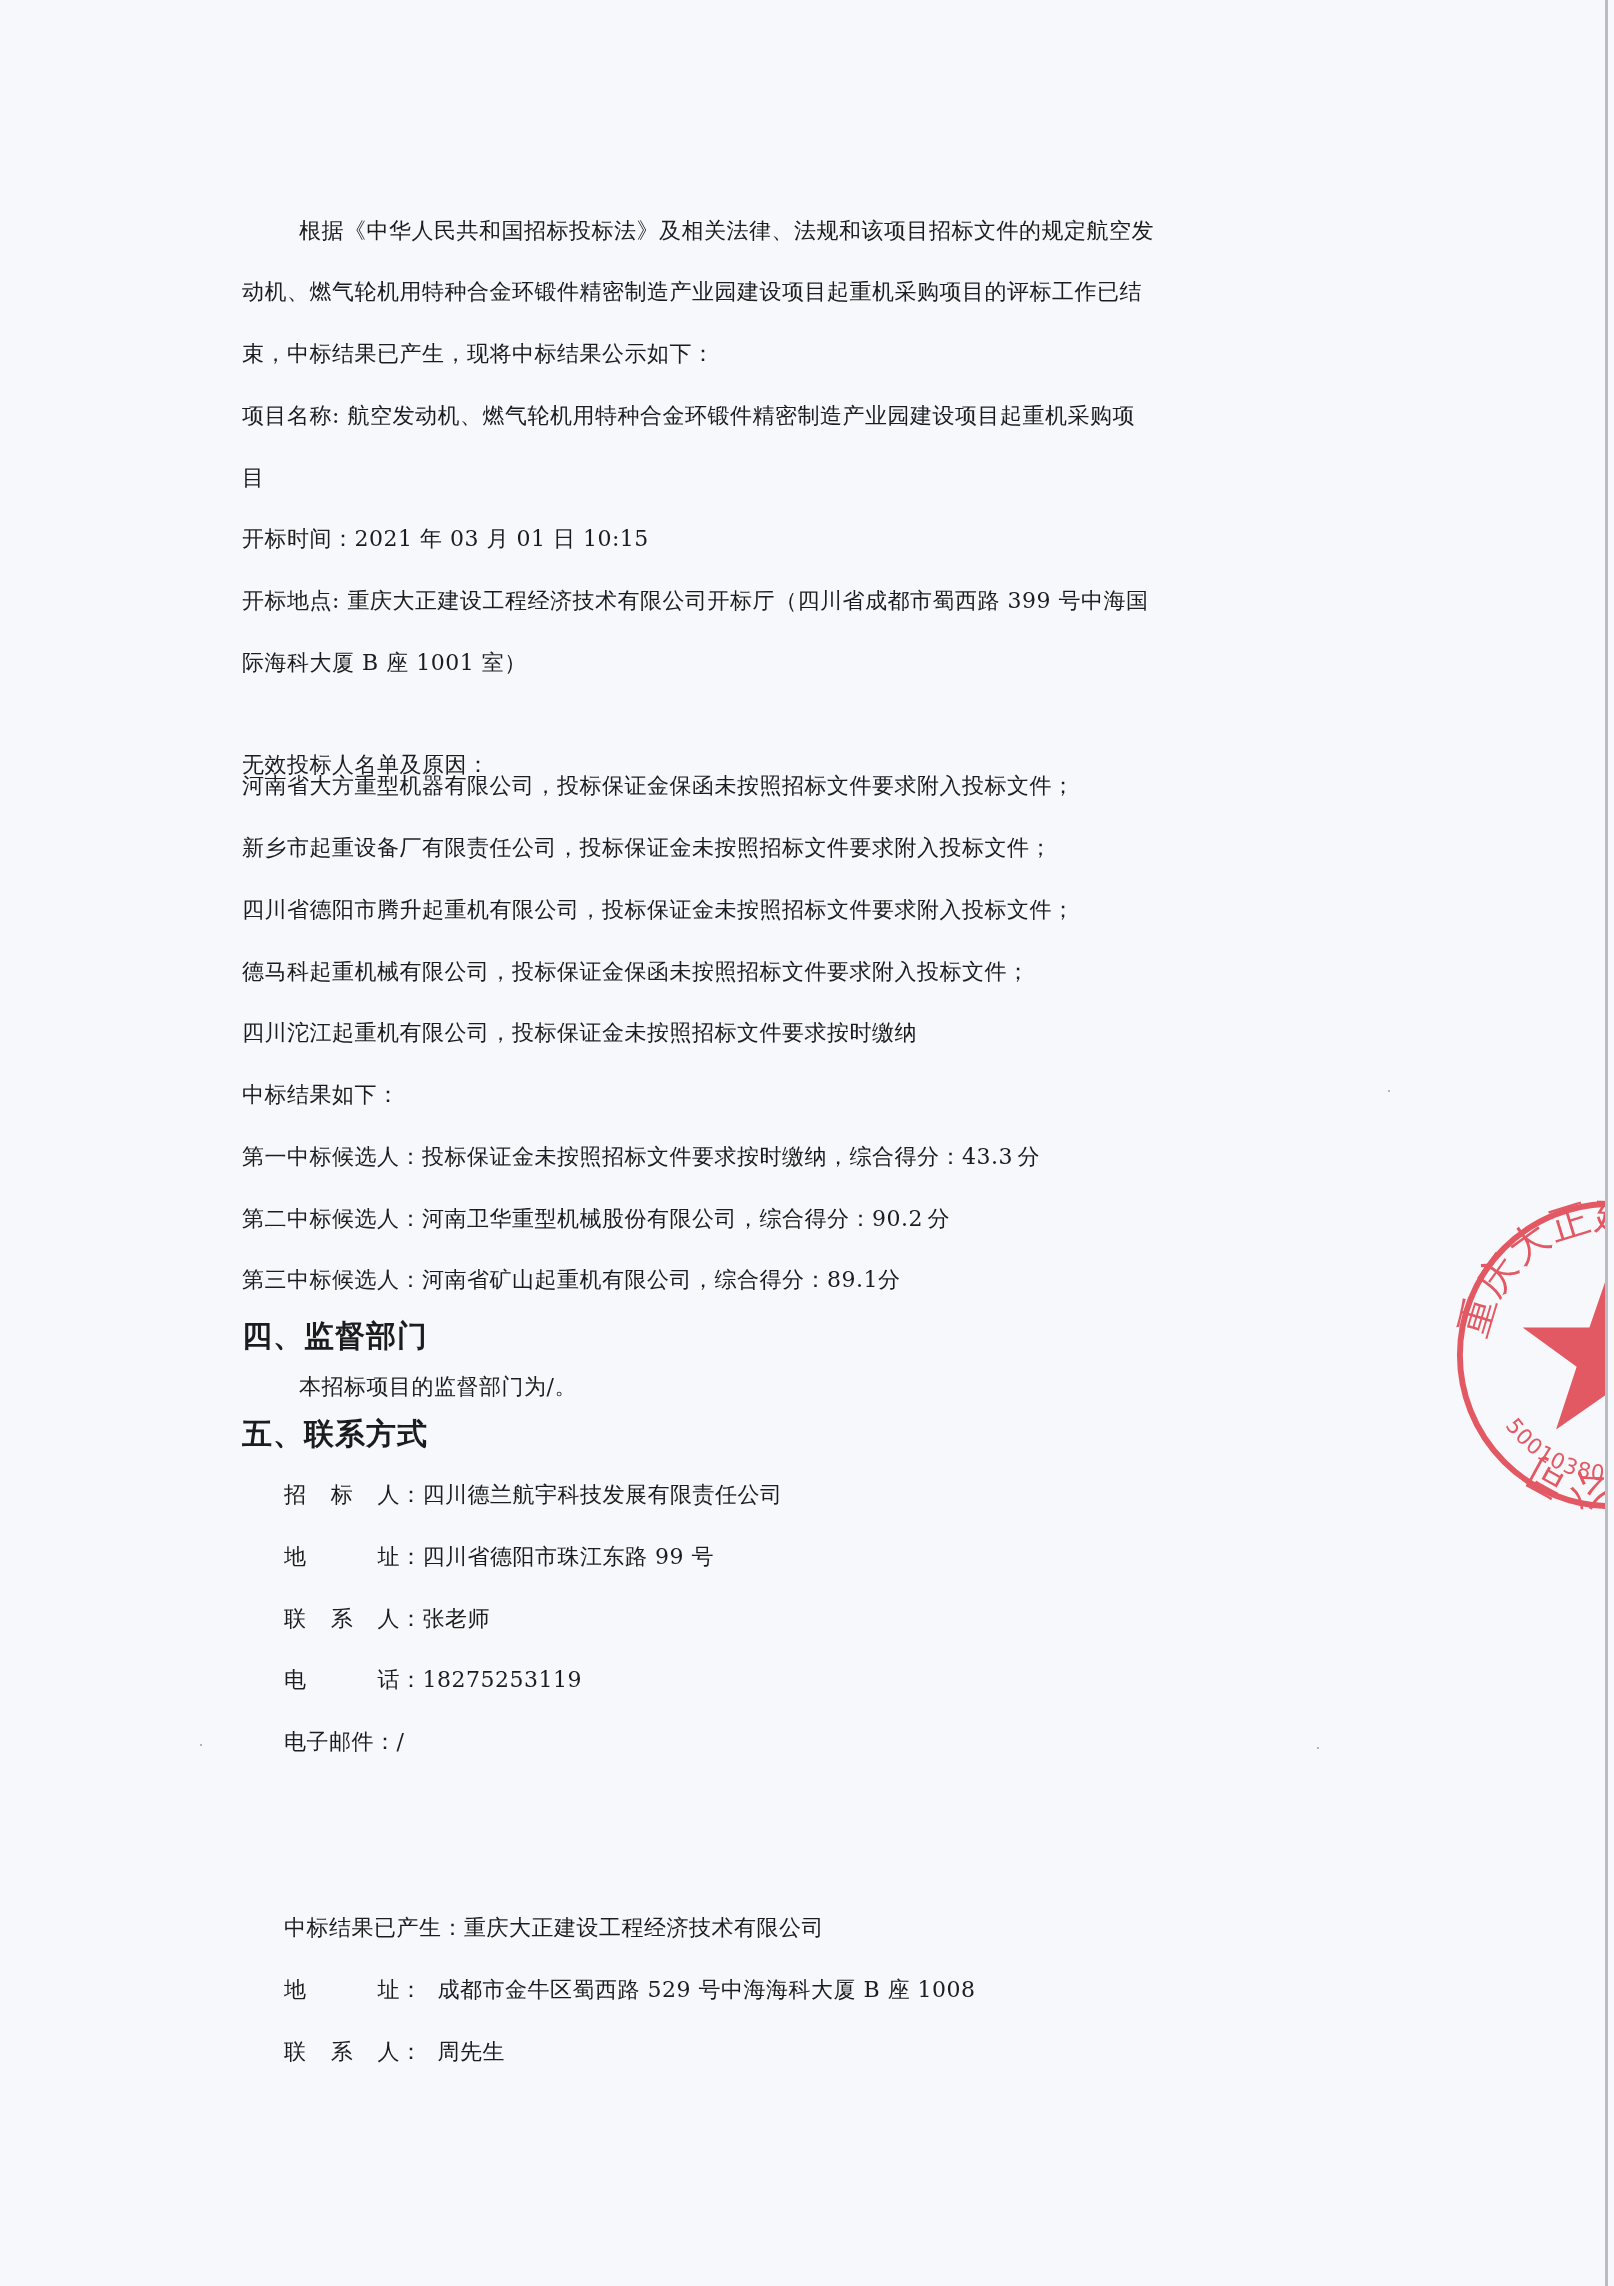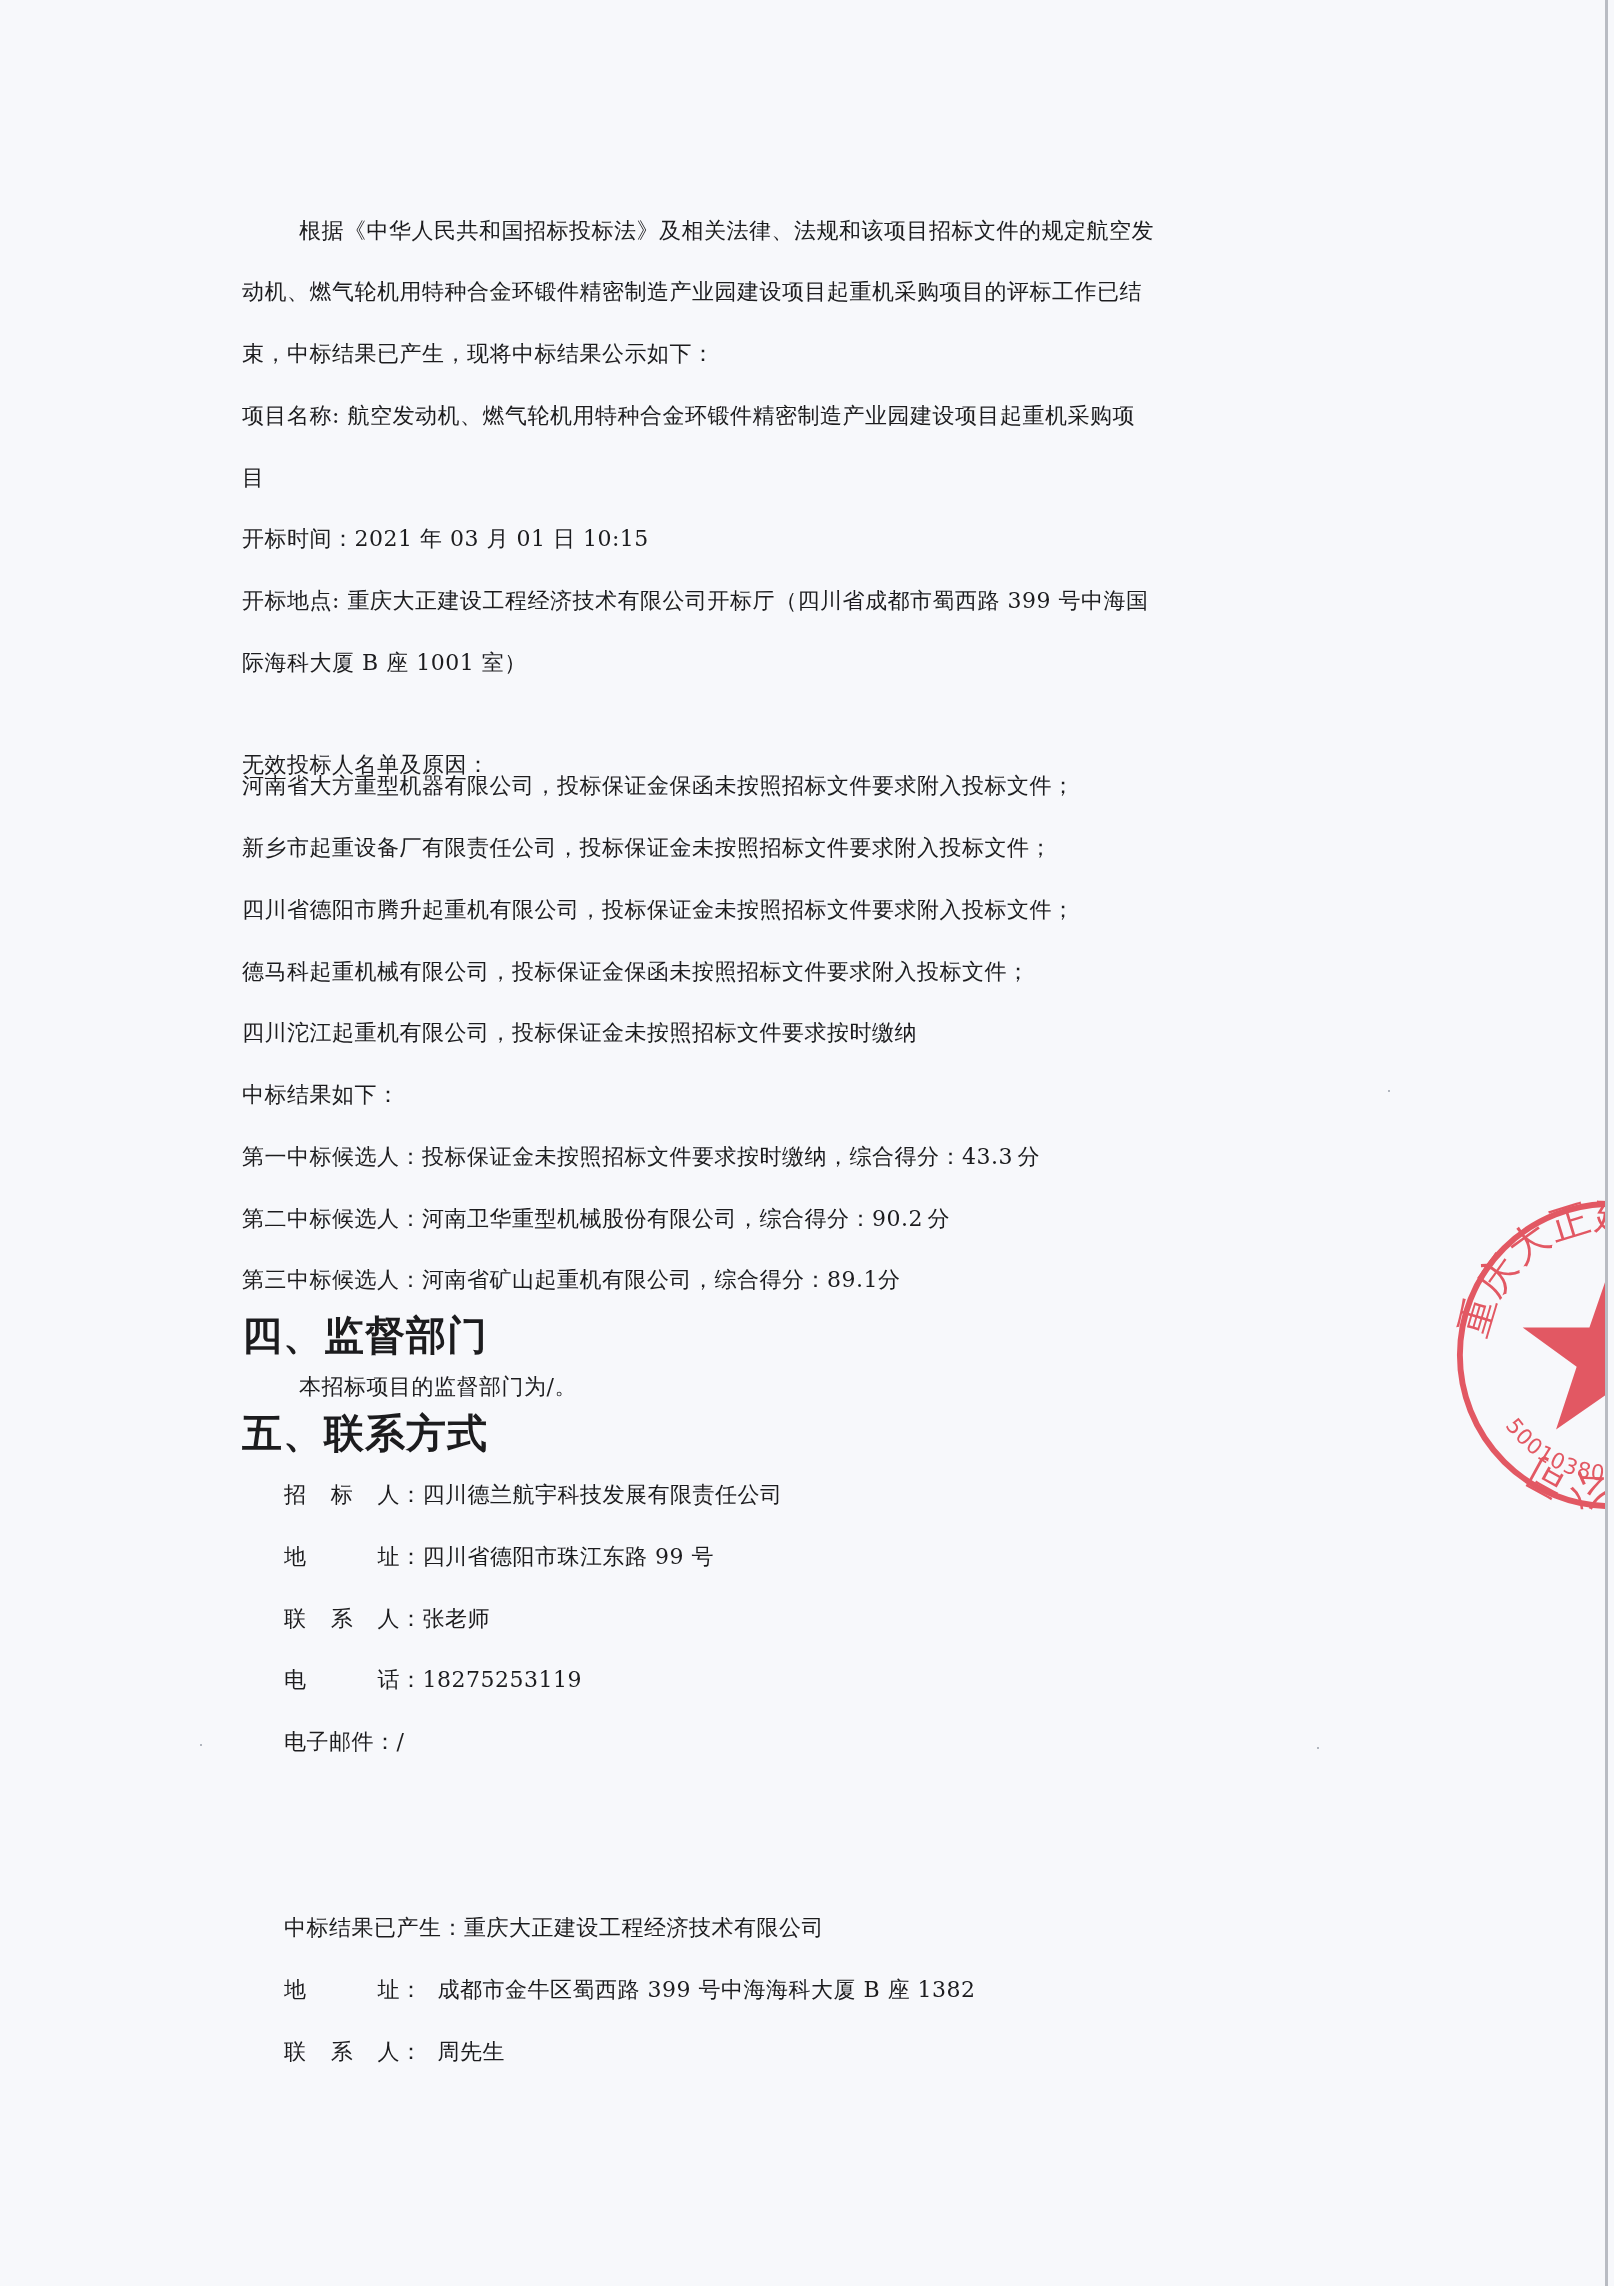--- a/index.html
+++ b/index.html
@@ -38,21 +38,21 @@
     letter-spacing: 0.5px;
   }
   .indent-1 { left: 57px; }
   .indent-contact { left: 42px; }
   .heading {
     position: absolute;
     left: 0;
     white-space: nowrap;
     font-family: "DejaVu Sans", "Liberation Sans", sans-serif;
     font-weight: bold;
-    font-size: 40px;
+    font-size: 30px;
     line-height: 35px;
     letter-spacing: 1px;
   }
   .lbl-3 { display: inline-flex; justify-content: space-between; width: 116px; }
   .lbl-2 { display: inline-flex; justify-content: space-between; width: 116px; }
 
   
   .seal {
     position: absolute;
     left: 1454px;
@@ -157,21 +157,21 @@
   </div>
 
   <div class="line indent-contact" style="top:1911px">
     <span>中标结果已产生</span><span>：</span><span>重庆大正建设工程经济技术有限公司</span>
   </div>
 
   <div class="line indent-contact" style="top:1973px">
     <span class="lbl-2">
       <span>地</span>
         <span>址</span>
-    </span><span>：</span>&nbsp;&nbsp;<span>成都市金牛区蜀西路 399 号中海海科大厦 B 座 1382</span>
+    </span><span>：</span>&nbsp;&nbsp;<span>成都市金牛区蜀西路 529 号中海海科大厦 B 座 1008</span>
   </div>
 
   <div class="line indent-contact" style="top:2035px">
     <span class="lbl-3">
       <span>联</span>
         <span>系</span>
         <span>人</span>
     </span><span>：</span>&nbsp;&nbsp;<span>周先生</span>
   </div>
 </div>

